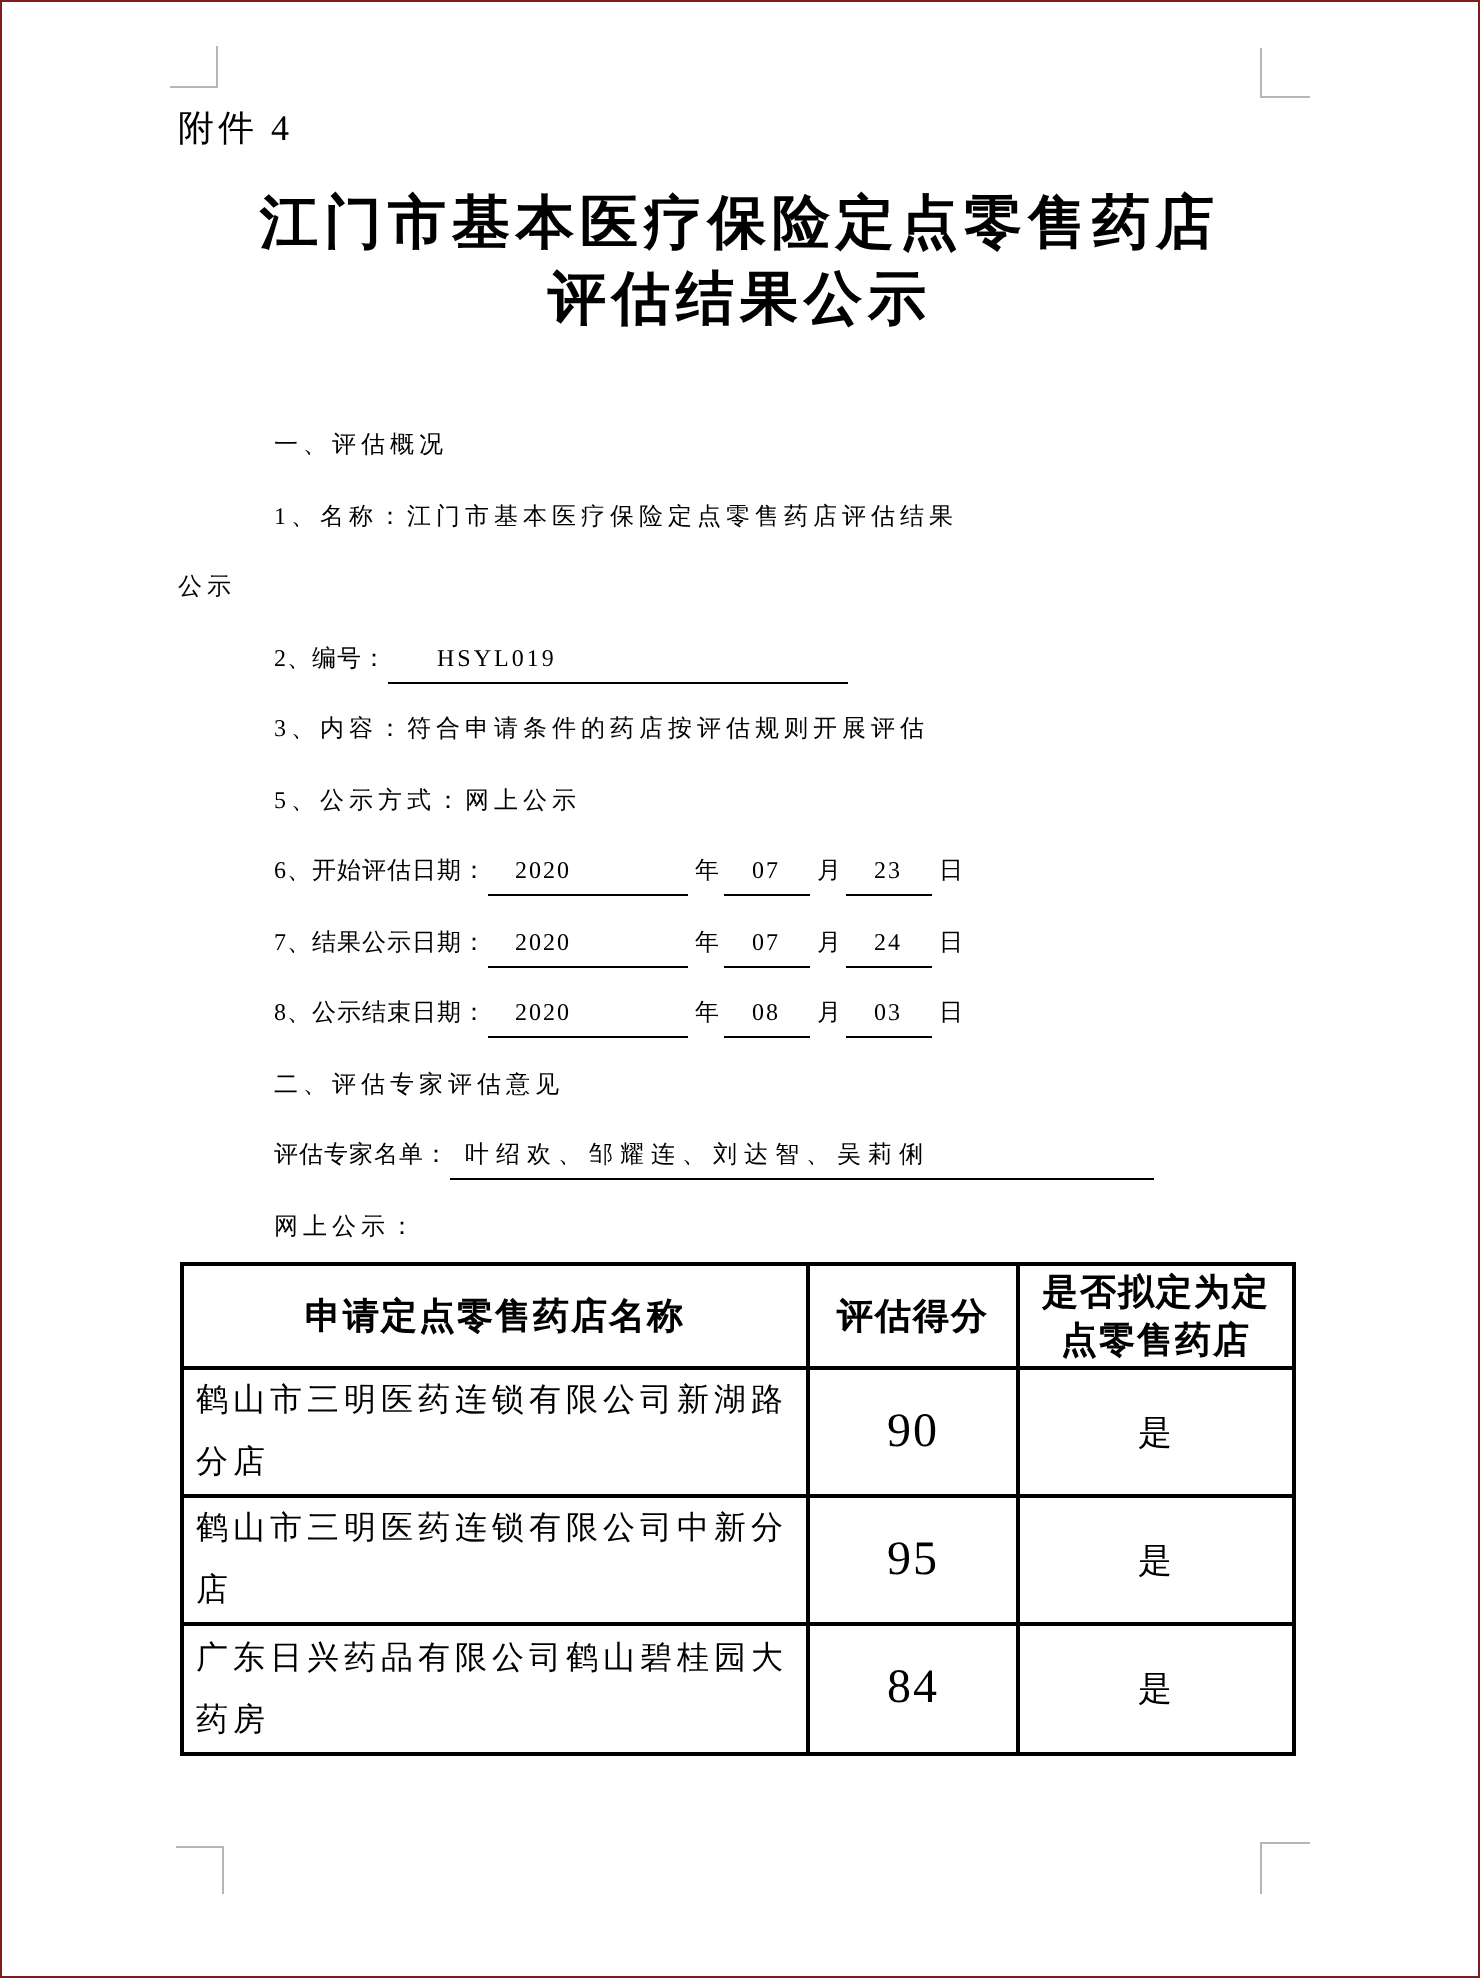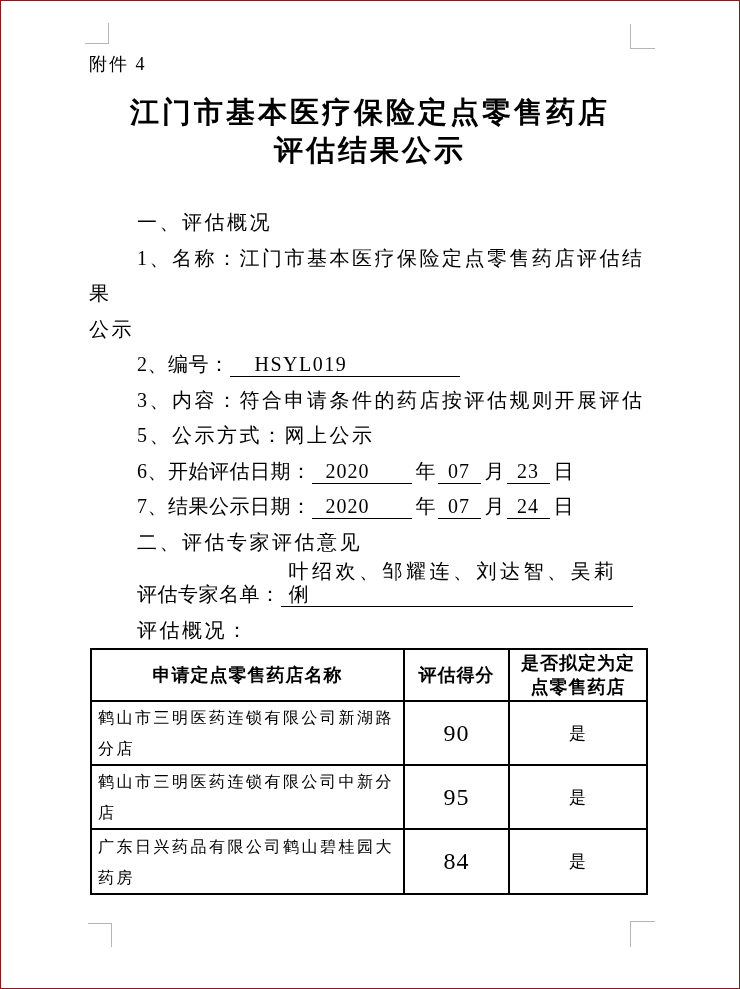--- a/index.html
+++ b/index.html
@@ -32,21 +32,21 @@
   .doc-title {
     margin: 16px 0 0 0;
     text-align: center;
     font-size: 29px;
     font-weight: bold;
     letter-spacing: 3px;
     line-height: 38px;
   }
   .doc-title .t-line { display: block; }
 
-  .body-block { margin-top: 36px; font-size: 20px; letter-spacing: 2.5px; }
+  .body-block { margin-top: 36px; font-size: 12px; letter-spacing: 2.5px; }
   .ln { margin: 0; line-height: 35.5px; text-indent: 48px; }
   .tight { letter-spacing: 0.5px; }
 
   
   .u {
     display: inline-block;
     box-sizing: border-box;
     border-bottom: 1px solid #000;
     line-height: 23px;
     text-indent: 0;
@@ -110,26 +110,27 @@
 
       <p class="ln">3、内容：符合申请条件的药店按评估规则开展评估</p>
 
 
       <p class="ln">5、公示方式：网上公示</p>
 
       <p class="ln"><span class="tight">6、开始评估日期：</span><span class="u u-year">2020</span><span class="unit">年</span><span class="u u-md">07</span><span class="unit">月</span><span class="u u-md">23</span><span class="unit">日</span></p>
 
       <p class="ln"><span class="tight">7、结果公示日期：</span><span class="u u-year">2020</span><span class="unit">年</span><span class="u u-md">07</span><span class="unit">月</span><span class="u u-md">24</span><span class="unit">日</span></p>
 
+      <p class="ln"><span class="tight">8、公示结束日期：</span><span class="u u-year">2020</span><span class="unit">年</span><span class="u u-md">08</span><span class="unit">月</span><span class="u u-md">03</span><span class="unit">日</span></p>
 
       <p class="ln">二、评估专家评估意见</p>
 
       <p class="ln"><span class="tight">评估专家名单：</span><span class="u u-experts">叶绍欢、邹耀连、刘达智、吴莉俐</span></p>
 
-      <p class="ln">评估概况：</p>
+      <p class="ln">网上公示：</p>
 
     </div>
 
     <table class="eval">
       <colgroup>
         <col style="width:313px">
         <col style="width:105px">
         <col style="width:138px">
       </colgroup>
       <tbody>

